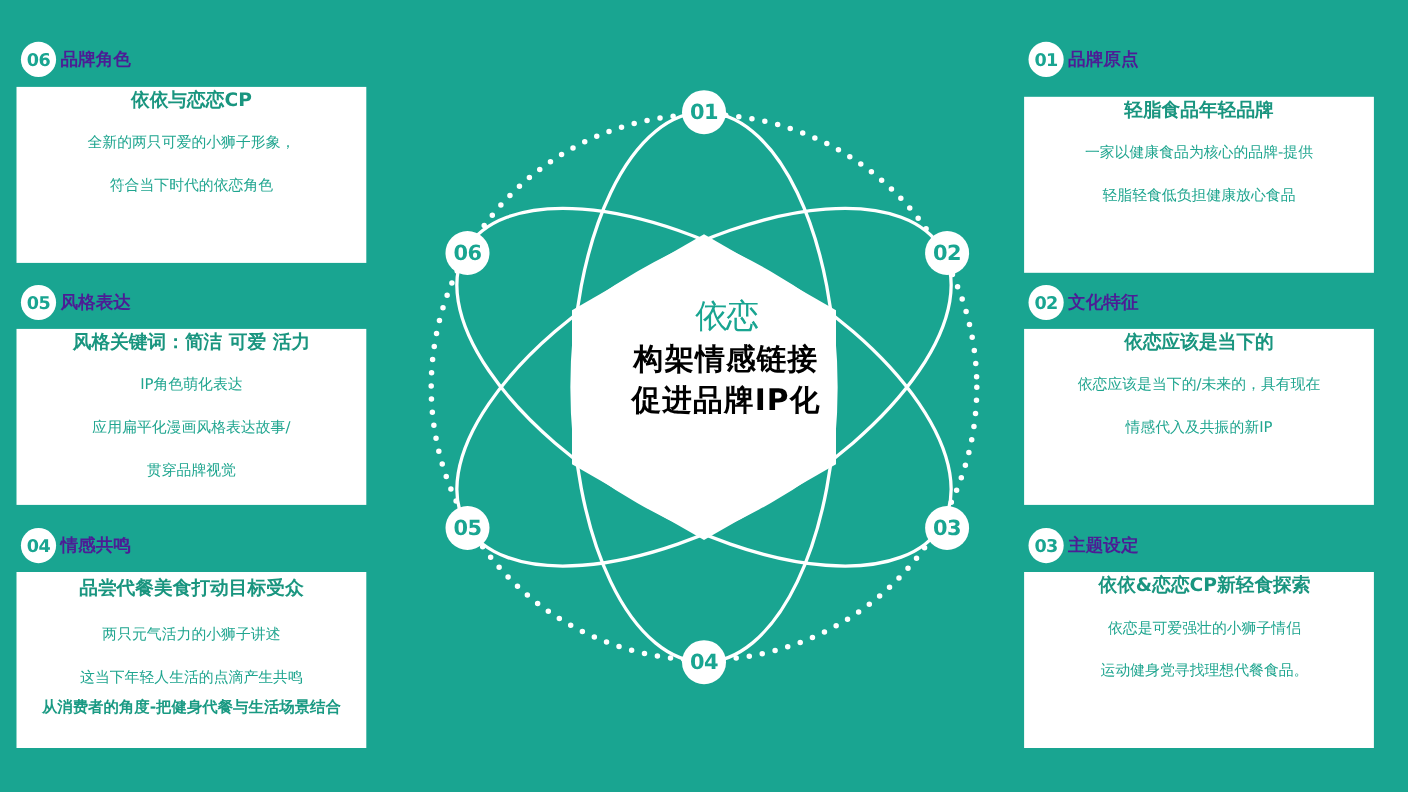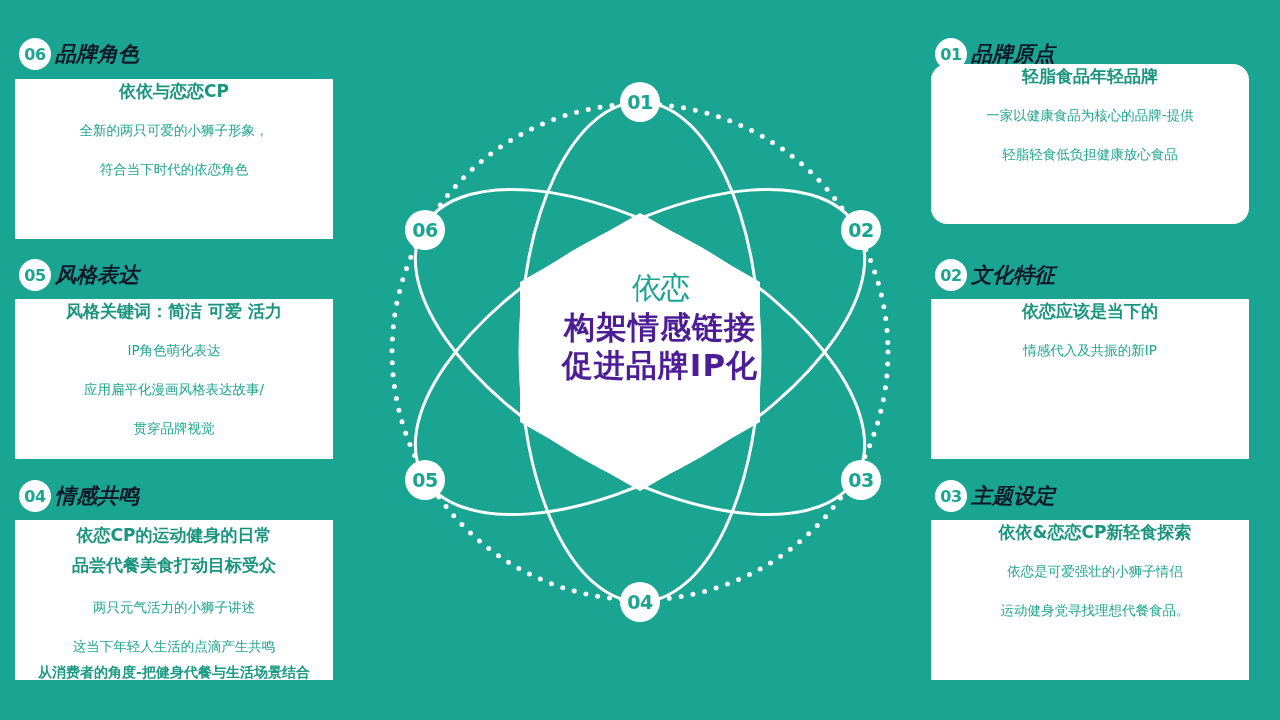--- a/index.html
+++ b/index.html
@@ -12,21 +12,21 @@
     .section-head {
       position:absolute; height:36px; display:flex; align-items:center;
     }
     .num-badge {
       width:32px; height:32px; border-radius:50%; background:#fff;
       color:#19a591; font-weight:bold; font-size:16px;
       display:flex; align-items:center; justify-content:center;
       letter-spacing:-0.5px;
     }
     .section-title {
-      color:#0f172a; font-weight:bold; font-size:21px; margin-left:4px;font-style:italic;
+      color:#4c1d95; font-weight:bold; font-size:16px; margin-left:4px;
     }
     .card {
       position:absolute; background:#fff; width:318px; height:160px;
       display:flex; flex-direction:column; align-items:center; justify-content:flex-start;
       text-align:center; box-sizing:border-box; padding:0 10px;
     }
     .card-title { color:#19957f; font-weight:bold; font-size:17px; line-height:24px; }
     .card-title.big { font-size:17px; line-height:30px; }
     .card-desc { color:#1fa58f; font-size:13.5px; line-height:23px;margin-top:16px; }
     .card-note { color:#1a9a83; font-size:14px; font-weight:bold; margin-top:6px; }
@@ -34,21 +34,21 @@
     .node {
       position:absolute; width:40px; height:40px; border-radius:50%;
       background:#fff; color:#19a591; font-weight:bold; font-size:19px;
       display:flex; align-items:center; justify-content:center;
       transform:translate(-50%,-50%); letter-spacing:-0.5px;
     }
     .center-text {
       position:absolute; left:520px; top:268px; width:280px; text-align:center;
     }
     .logo { color:#19a591; font-size:30px; font-family:"DejaVu Serif",serif; font-weight:normal; letter-spacing:-2px; line-height:40px; }
-    .center-line { color:#4c1d95; font-weight:bold; font-size:31px; line-height:38px; letter-spacing:1px; }
+    .center-line { color:#000000; font-weight:bold; font-size:27px; line-height:38px; letter-spacing:1px; }
   </style>
 </head>
 <body>
 
 <div class="diagram">
   <svg width="1280" height="720">
     <defs>
       <clipPath id="c"></clipPath>
     </defs>
 
@@ -96,43 +96,43 @@
   <div class="card-desc">IP角色萌化表达</div>
   <div class="card-desc">应用扁平化漫画风格表达故事/</div>
   <div class="card-desc">贯穿品牌视觉</div>
 </div>
 
 <div class="section-head" style="left:19px;top:478px;">
   <div class="num-badge">04</div>
   <div class="section-title">情感共鸣</div>
 </div>
 <div class="card" style="left:15px;top:520px;">
-  <div class="card-title big">依恋CP的运动健身的日常</div>
   <div class="card-title big">品尝代餐美食打动目标受众</div>
   <div class="card-desc">两只元气活力的小狮子讲述</div>
   <div class="card-desc">这当下年轻人生活的点滴产生共鸣</div>
   <div class="card-note">从消费者的角度-把健身代餐与生活场景结合</div>
 </div>
 
 <div class="section-head" style="left:935px;top:36px;">
   <div class="num-badge">01</div>
   <div class="section-title">品牌原点</div>
 </div>
-<div class="card" style="left:931px;top:64px;border-radius:16px;">
+<div class="card" style="left:931px;top:88px;">
   <div class="card-title">轻脂食品年轻品牌</div>
   <div class="card-desc">一家以健康食品为核心的品牌-提供</div>
   <div class="card-desc">轻脂轻食低负担健康放心食品</div>
 </div>
 
 <div class="section-head" style="left:935px;top:257px;">
   <div class="num-badge">02</div>
   <div class="section-title">文化特征</div>
 </div>
 <div class="card" style="left:931px;top:299px;">
   <div class="card-title">依恋应该是当下的</div>
+  <div class="card-desc">依恋应该是当下的/未来的，具有现在</div>
   <div class="card-desc">情感代入及共振的新IP</div>
 </div>
 
 <div class="section-head" style="left:935px;top:478px;">
   <div class="num-badge">03</div>
   <div class="section-title">主题设定</div>
 </div>
 <div class="card" style="left:931px;top:520px;padding-left:20px;">
   <div class="card-title">依依&amp;恋恋CP新轻食探索</div>
   <div class="card-desc">依恋是可爱强壮的小狮子情侣</div>

